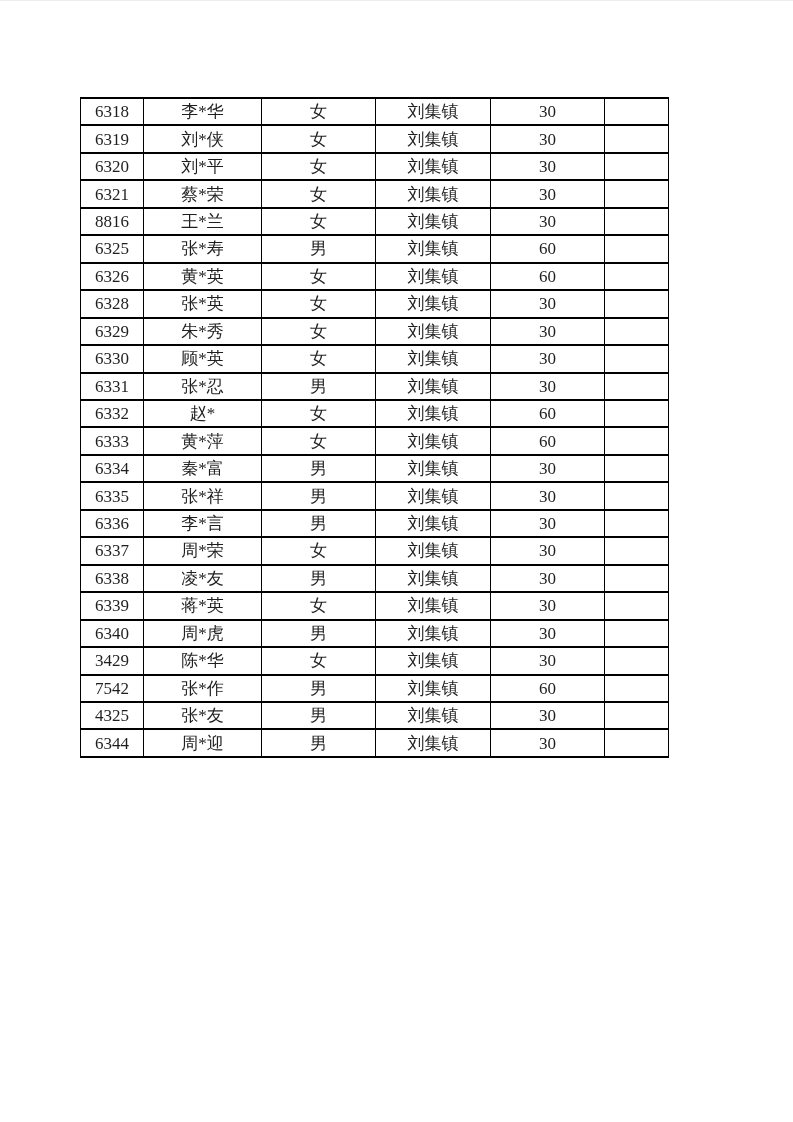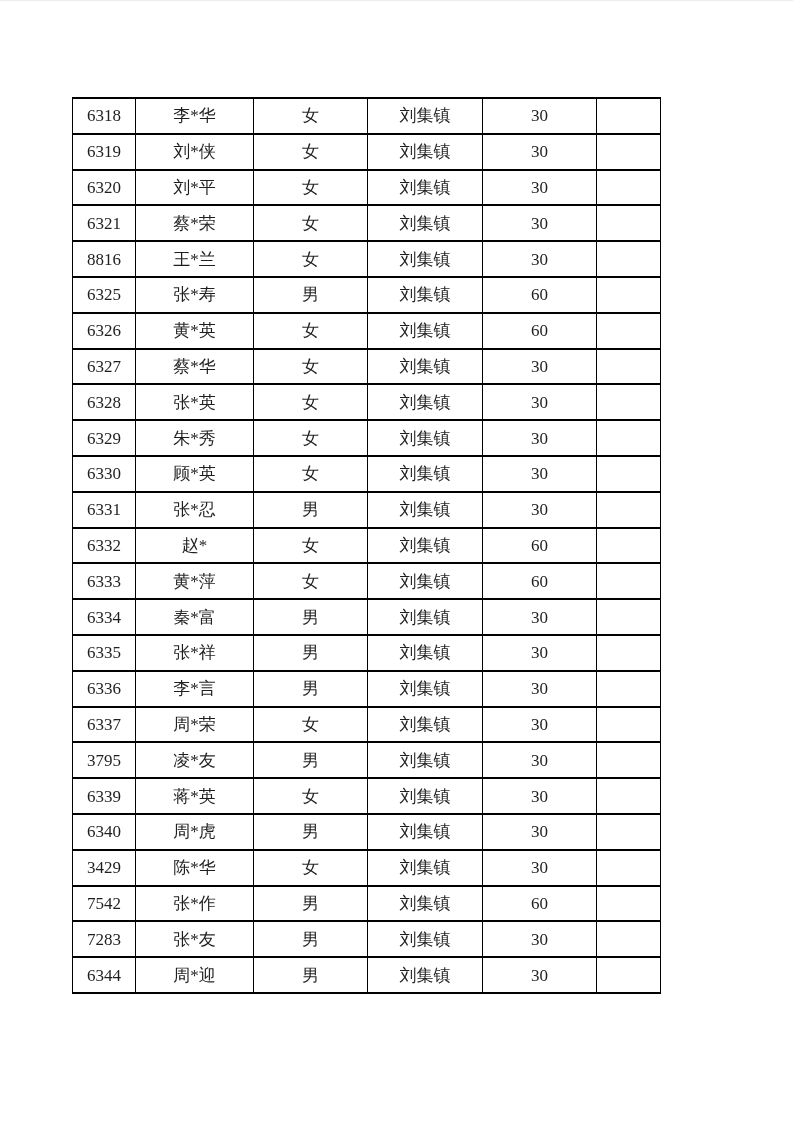--- a/index.html
+++ b/index.html
@@ -20,24 +20,24 @@
     left: 0;
     top: 0;
     width: 793px;
     height: 1122px;
     background: #ffffff;
     border-top: 1px solid #ededed;
     box-sizing: border-box;
   }
   table.records {
     position: absolute;
-    left: 72px;
+    left: 80px;
     top: 96px;
     width: 588px;
-    height: 897px;
+    height: 661px;
     border-collapse: collapse;
     table-layout: fixed;
   }
   table.records td {
     border-left: 1px solid #000000;
     border-right: 1px solid #000000;
     border-top: 2px solid #000000;
     border-bottom: 2px solid #000000;
     padding: 0;
     text-align: center;
@@ -113,28 +113,20 @@
         </tr>
         <tr>
           <td>6326</td>
           <td>黄*英</td>
           <td>女</td>
           <td>刘集镇</td>
           <td>60</td>
           <td></td>
         </tr>
         <tr>
-          <td>6327</td>
-          <td>蔡*华</td>
-          <td>女</td>
-          <td>刘集镇</td>
-          <td>30</td>
-          <td></td>
-        </tr>
-        <tr>
           <td>6328</td>
           <td>张*英</td>
           <td>女</td>
           <td>刘集镇</td>
           <td>30</td>
           <td></td>
         </tr>
         <tr>
           <td>6329</td>
           <td>朱*秀</td>
@@ -201,21 +193,21 @@
         </tr>
         <tr>
           <td>6337</td>
           <td>周*荣</td>
           <td>女</td>
           <td>刘集镇</td>
           <td>30</td>
           <td></td>
         </tr>
         <tr>
-          <td>3795</td>
+          <td>6338</td>
           <td>凌*友</td>
           <td>男</td>
           <td>刘集镇</td>
           <td>30</td>
           <td></td>
         </tr>
         <tr>
           <td>6339</td>
           <td>蒋*英</td>
           <td>女</td>
@@ -241,21 +233,21 @@
         </tr>
         <tr>
           <td>7542</td>
           <td>张*作</td>
           <td>男</td>
           <td>刘集镇</td>
           <td>60</td>
           <td></td>
         </tr>
         <tr>
-          <td>7283</td>
+          <td>4325</td>
           <td>张*友</td>
           <td>男</td>
           <td>刘集镇</td>
           <td>30</td>
           <td></td>
         </tr>
         <tr>
           <td>6344</td>
           <td>周*迎</td>
           <td>男</td>

